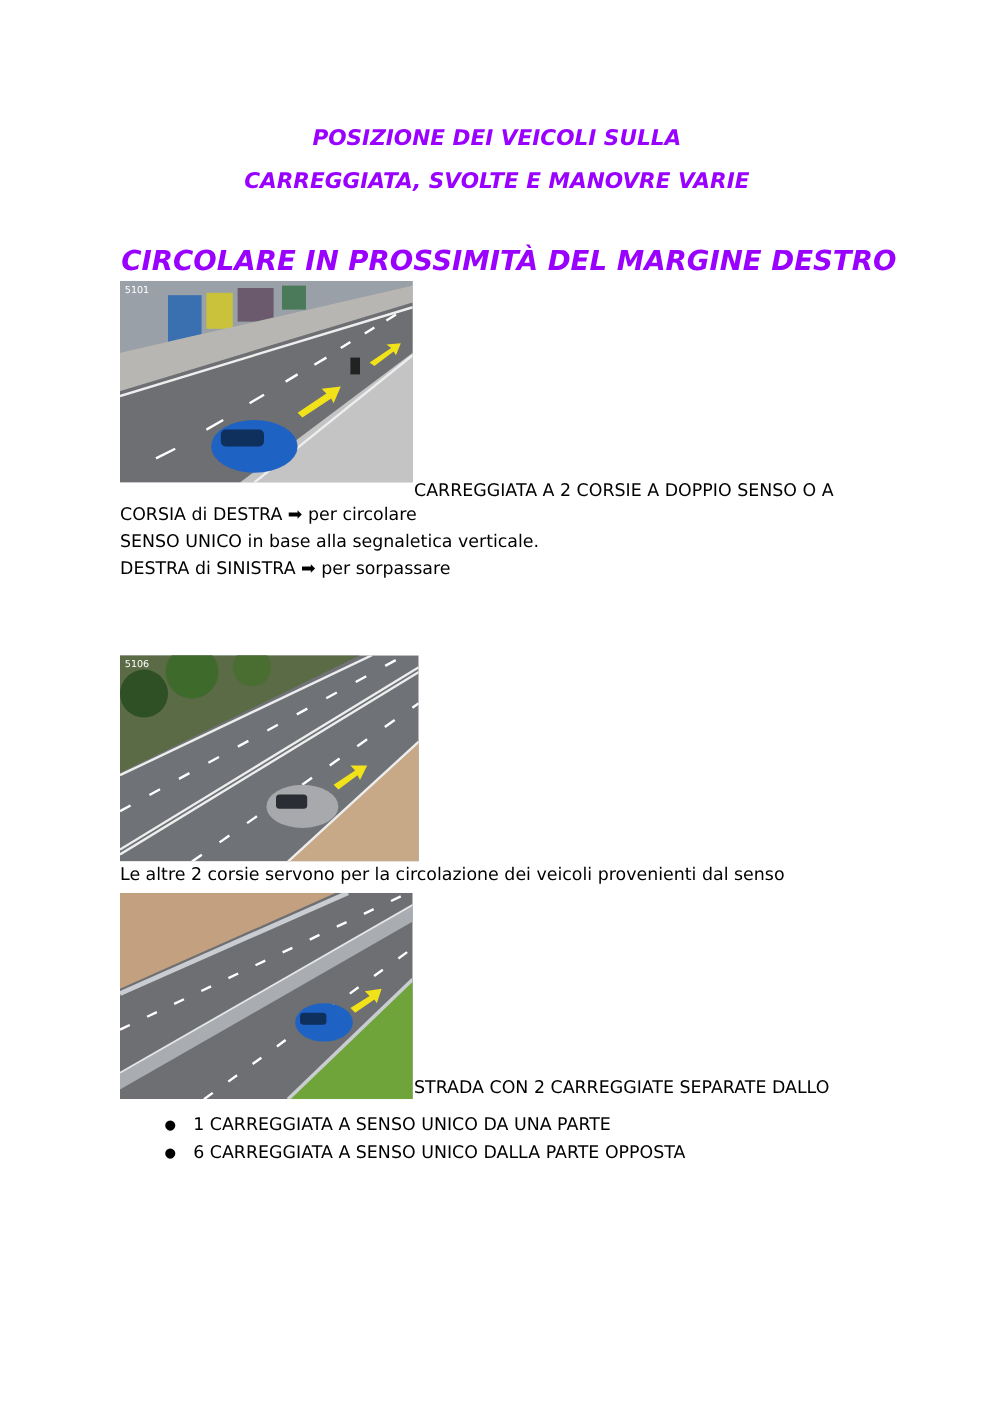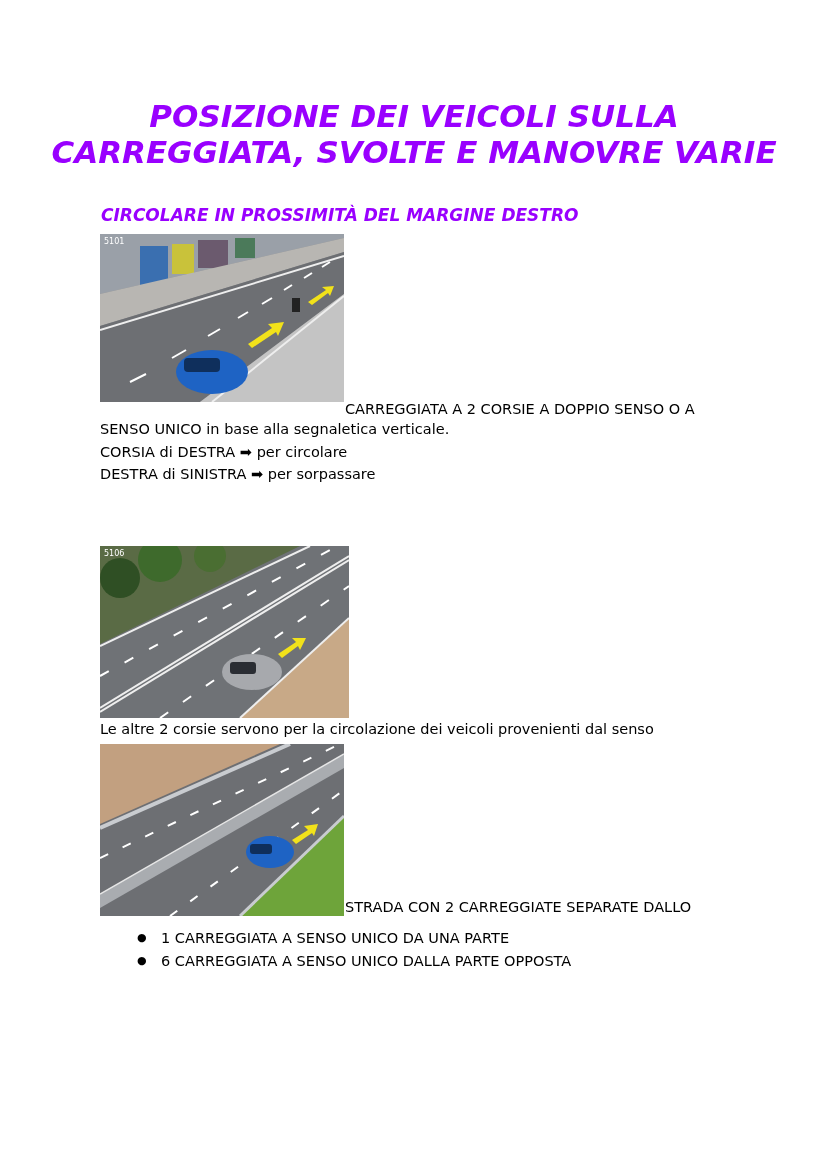--- a/index.html
+++ b/index.html
@@ -1,25 +1,25 @@
 <!DOCTYPE html>
 <html><head>
   <meta charset="utf-8">
   <style>
     html, body { margin: 0; padding: 0; background: #ffffff; }
     body { width: 828px; height: 1169px; position: relative; overflow: hidden; font-family: "DejaVu Sans", sans-serif; color: #000; }
     .title {
       position: absolute; left: 0; top: 98px; width: 828px;
       text-align: center; font-weight: bold; font-style: italic;
-      font-size: 31px; line-height: 36px; color: #9900ff;
+      font-size: 18px; line-height: 36px; color: #9900ff;
       font-family: "DejaVu Sans", sans-serif;
     }
     .subtitle {
       position: absolute; left: 101px; top: 205px;
-      font-weight: bold; font-style: italic; font-size: 17px; color: #9900ff;
+      font-weight: bold; font-style: italic; font-size: 23px; color: #9900ff;
       font-family: "DejaVu Sans", sans-serif;
     }
     .block { position: absolute; left: 100px; width: 640px; font-size: 14.5px; line-height: 22.5px; }
     .block .first { display: flex; align-items: flex-end; }
     .block .first .caption { white-space: nowrap; margin-left: 1px; line-height: 18px; }
     .pic { display: block; flex: none; position: relative; overflow: hidden; }
     .pic svg { display: block; }
     .line { white-space: nowrap; }
     ul.bul { margin: 11px; padding-left: 50px; list-style: none; }
     ul.bul li { position: relative; line-height: 22.5px; }
@@ -71,22 +71,22 @@
 
         <rect x="192" y="64" width="8" height="14" fill="#222"></rect>
 
         <ellipse cx="112" cy="138" rx="36" ry="22" fill="#1e63c4"></ellipse>
         <rect x="84" y="124" width="36" height="14" rx="4" fill="#0f2f5c"></rect>
         <text x="4" y="10" font-size="8" fill="#fff" font-family="DejaVu Sans, sans-serif">5101</text>
       </svg>
     </div>
     <span class="caption">CARREGGIATA A 2 CORSIE A DOPPIO SENSO O A</span>
   </div>
+  <div class="line">CORSIA di DESTRA ➡ per circolare</div>
   <div class="line">SENSO UNICO in base alla segnaletica verticale.</div>
-  <div class="line">CORSIA di DESTRA ➡ per circolare</div>
   <div class="line">DESTRA di SINISTRA ➡ per sorpassare</div>
 </div>
 
 <div class="block" style="top:499px;margin-top:47px;">
   <div class="first">
     <div class="pic" style="width:249px;height:172px;">
       <svg width="249" height="172" viewBox="0 0 249 172">
         <rect width="249" height="172" fill="#6f7276"></rect>
 
         <polygon points="0,0 200,0 0,98" fill="#5a6b45"></polygon>

